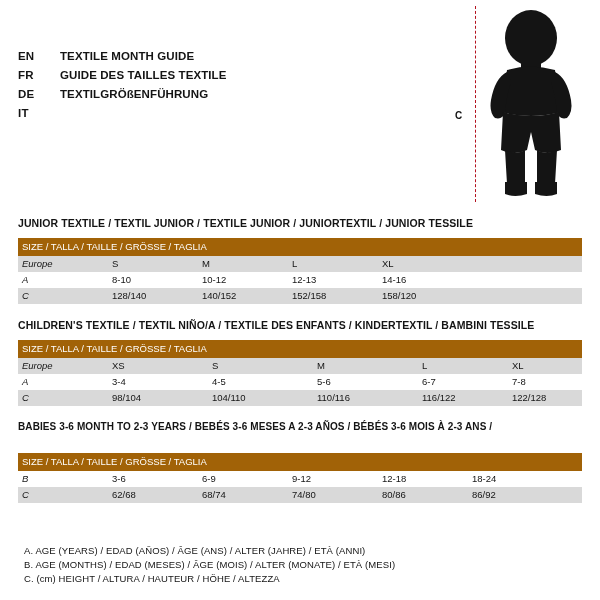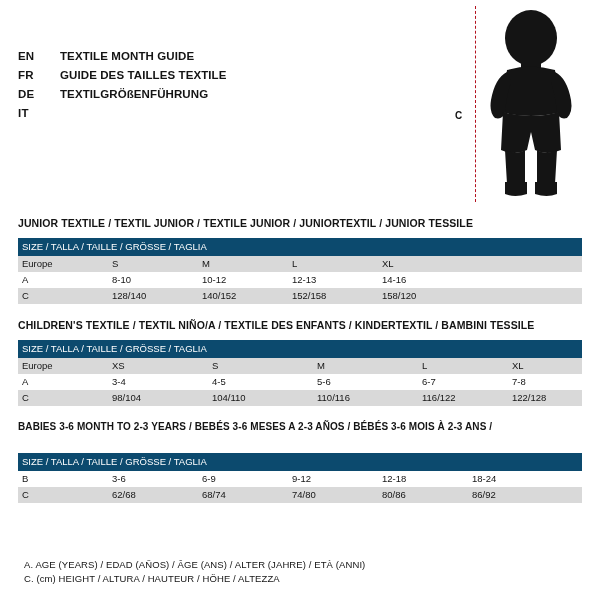--- a/index.html
+++ b/index.html
@@ -102,34 +102,35 @@
     font-size: 9.5px;
     table-layout: fixed;
   }
   table.size-table td {
     padding: 2px 0 2px 4px;
     color: #141414;
     line-height: 12px;
     vertical-align: middle;
   }
   tr.head-row td {
-    background: #0c4a6e;
+    background: #a16207;
     color: #ffffff;
     font-weight: normal;
     font-size: 9.5px;
     height: 14px;
   }
   tr.grey-row td {
     background: #d9d9d9;
   }
   tr.white-row td {
     background: #ffffff;
   }
   .rowlabel {
     font-weight: normal;
+    font-style: italic;
   }
 
   
   .legend {
     position: absolute;
     left: 24px;
     bottom: 14px;
     width: 560px;
   }
   .legend div {
@@ -296,16 +297,17 @@
         <td>68/74</td>
         <td>74/80</td>
         <td>80/86</td>
         <td>86/92</td>
       </tr>
     </tbody>
   </table>
 
   <div class="legend">
     <div>A. AGE (YEARS) / EDAD (AÑOS) / ÂGE (ANS) / ALTER (JAHRE) / ETÀ (ANNI)</div>
+    <div>B. AGE (MONTHS) / EDAD (MESES) / ÂGE (MOIS) / ALTER (MONATE) / ETÀ (MESI)</div>
     <div>C. (cm) HEIGHT / ALTURA / HAUTEUR / HÖHE / ALTEZZA</div>
   </div>
 
 </div>
 
 </body></html>

